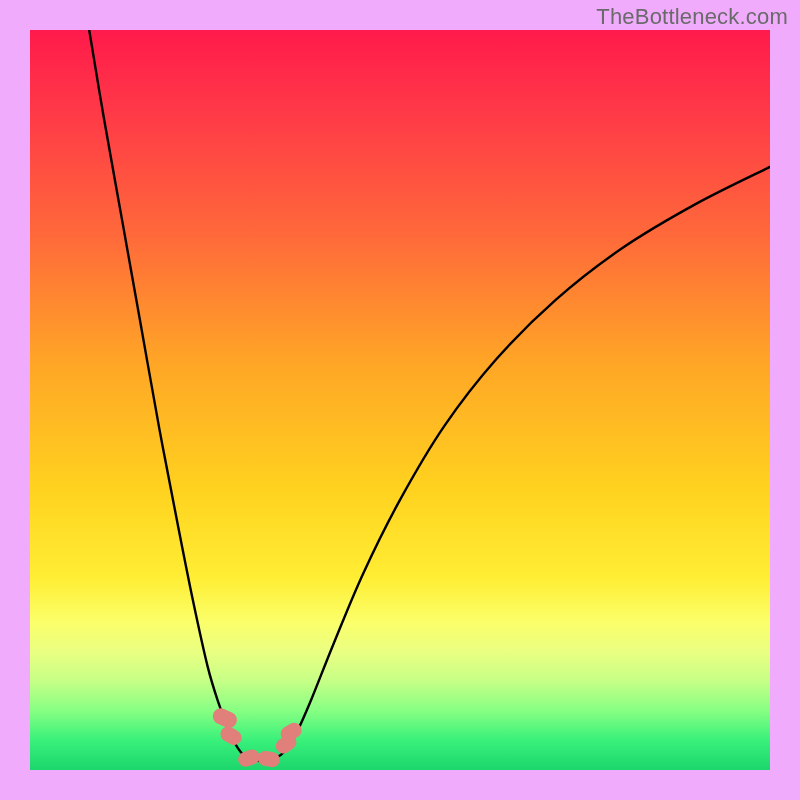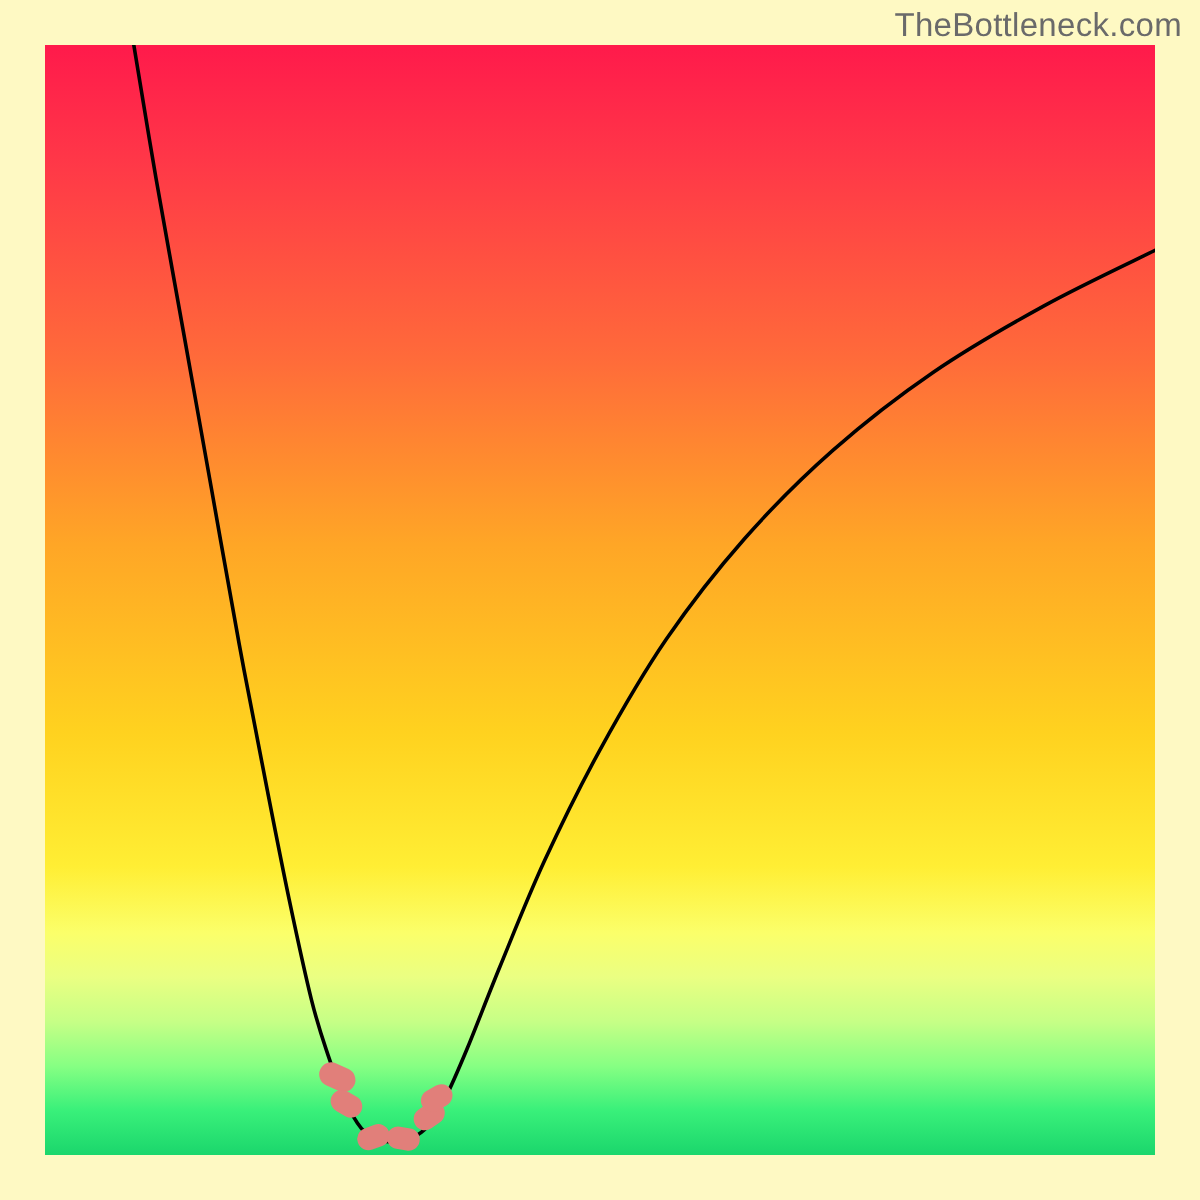--- a/index.html
+++ b/index.html
@@ -10,21 +10,21 @@
     overflow: hidden;
     background: #000;
     font-family: Arial, Helvetica, sans-serif;
   }
   .frame {
     position: absolute;
     top: 0;
     left: 0;
     width: 800px;
     height: 800px;
-    background: #fef9c3;
+    background: #f0abfc;
     text-decoration: underline;
   }
   .plot {
     position: absolute;
     top: 30px;
     left: 30px;
     width: 740px;
     height: 740px;
     overflow: hidden;
   }

